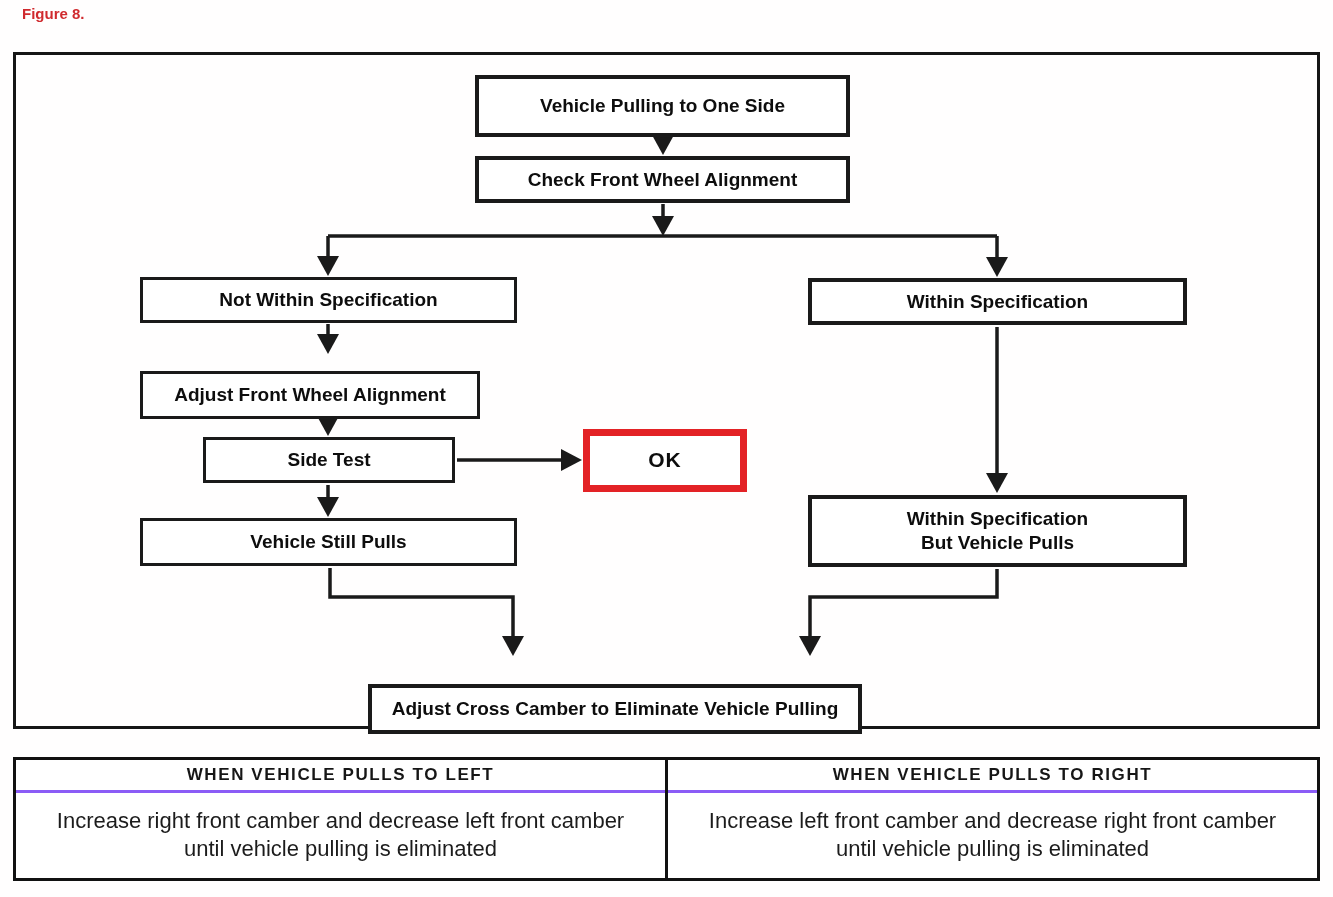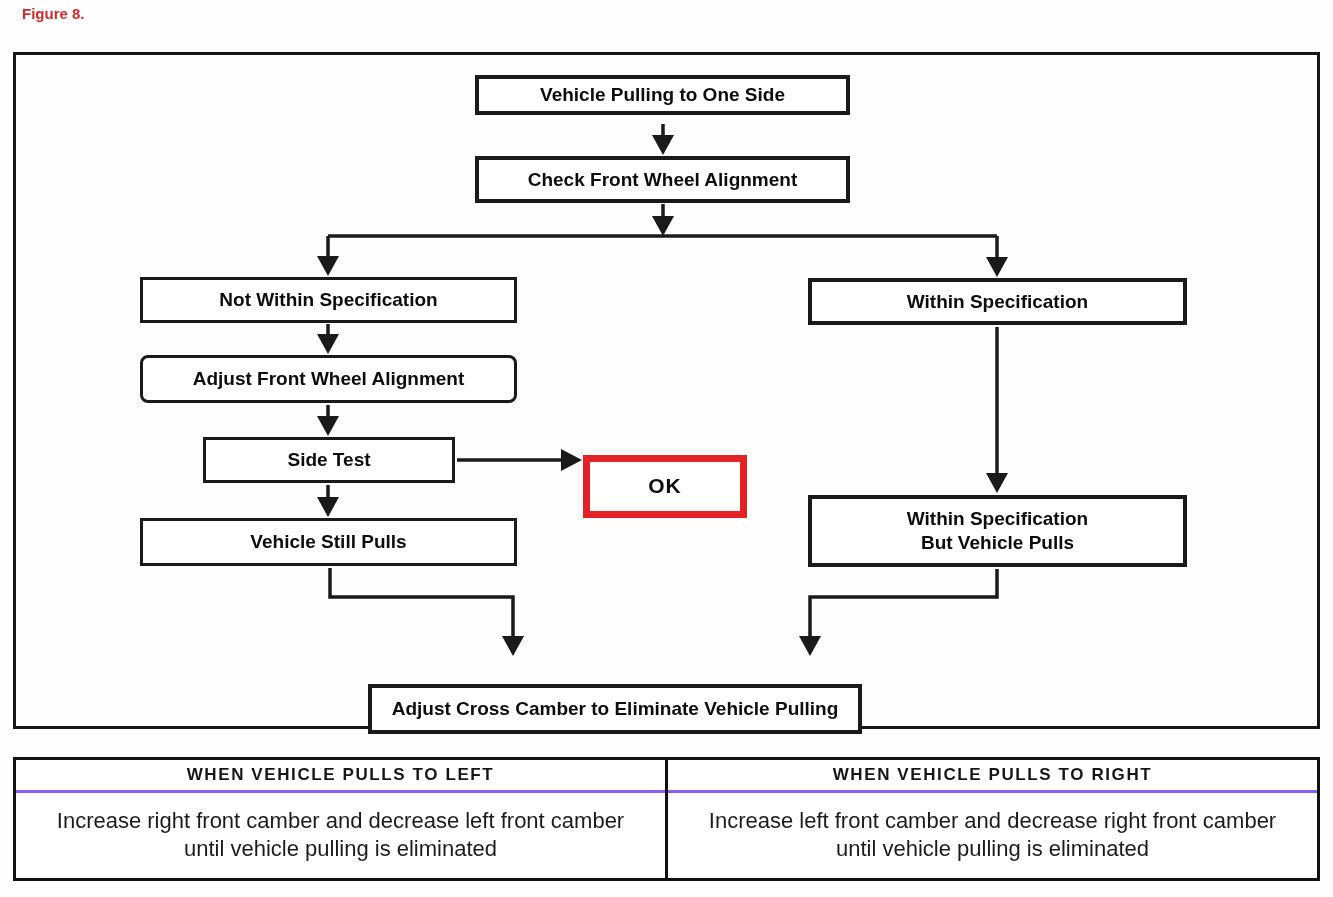--- a/index.html
+++ b/index.html
@@ -30,21 +30,21 @@
     position:absolute;box-sizing:border-box;
     background:#ffffff;border:3px solid #1a1a1a;
     display:flex;align-items:center;justify-content:center;
     font-weight:bold;font-size:19px;line-height:1.25;
     text-align:center;color:#0d0d0d;
     white-space:pre-line;
   }
   .node.heavy{border-width:4px;}
   .node.ok-node{
     border:7px solid #e32226;
-    font-size:21px;letter-spacing:1px;margin-top:26px;
+    font-size:21px;letter-spacing:1px;
   }
   .spec-table{
     position:absolute;left:13px;top:757px;
     width:1307px;height:124px;
     border:3px solid #111;box-sizing:border-box;
     display:flex;background:#ffffff;
   }
   .spec-col{flex:1;display:flex;flex-direction:column;min-width:0;}
   .spec-col.right{border-left:3px solid #111;}
   .spec-header{
@@ -102,27 +102,27 @@
       <polygon points="317,334 339,334 328,354"></polygon>
       <polygon points="317,416 339,416 328,436"></polygon>
       <polygon points="561,449 561,471 582,460"></polygon>
       <polygon points="317,497 339,497 328,517"></polygon>
       <polygon points="502,636 524,636 513,656"></polygon>
       <polygon points="986,473 1008,473 997,493"></polygon>
       <polygon points="799,636 821,636 810,656"></polygon>
     </g>
   </svg>
 
-  <div class="node heavy" style="left:475px;top:75px;width:375px;height:40px;">Vehicle Pulling to One Side</div>
+  <div class="node heavy" style="left:475px;top:75px;width:375px;height:62px;">Vehicle Pulling to One Side</div>
 
   <div class="node heavy" style="left:475px;top:156px;width:375px;height:47px;">Check Front Wheel Alignment</div>
 
   <div class="node" style="left:140px;top:277px;width:377px;height:46px;">Not Within Specification</div>
 
-  <div class="node" style="left:140px;top:355px;width:377px;height:48px;border-radius:8px;">Adjust Front Wheel Alignment</div>
+  <div class="node" style="left:140px;top:371px;width:340px;height:48px;">Adjust Front Wheel Alignment</div>
 
   <div class="node" style="left:203px;top:437px;width:252px;height:46px;">Side Test</div>
 
   <div class="node ok-node" style="left:583px;top:429px;width:164px;height:63px;">OK</div>
 
   <div class="node" style="left:140px;top:518px;width:377px;height:48px;">Vehicle Still Pulls</div>
 
   <div class="node heavy" style="left:808px;top:278px;width:379px;height:47px;">Within Specification</div>
 
   <div class="node heavy" style="left:808px;top:495px;width:379px;height:72px;">Within Specification

